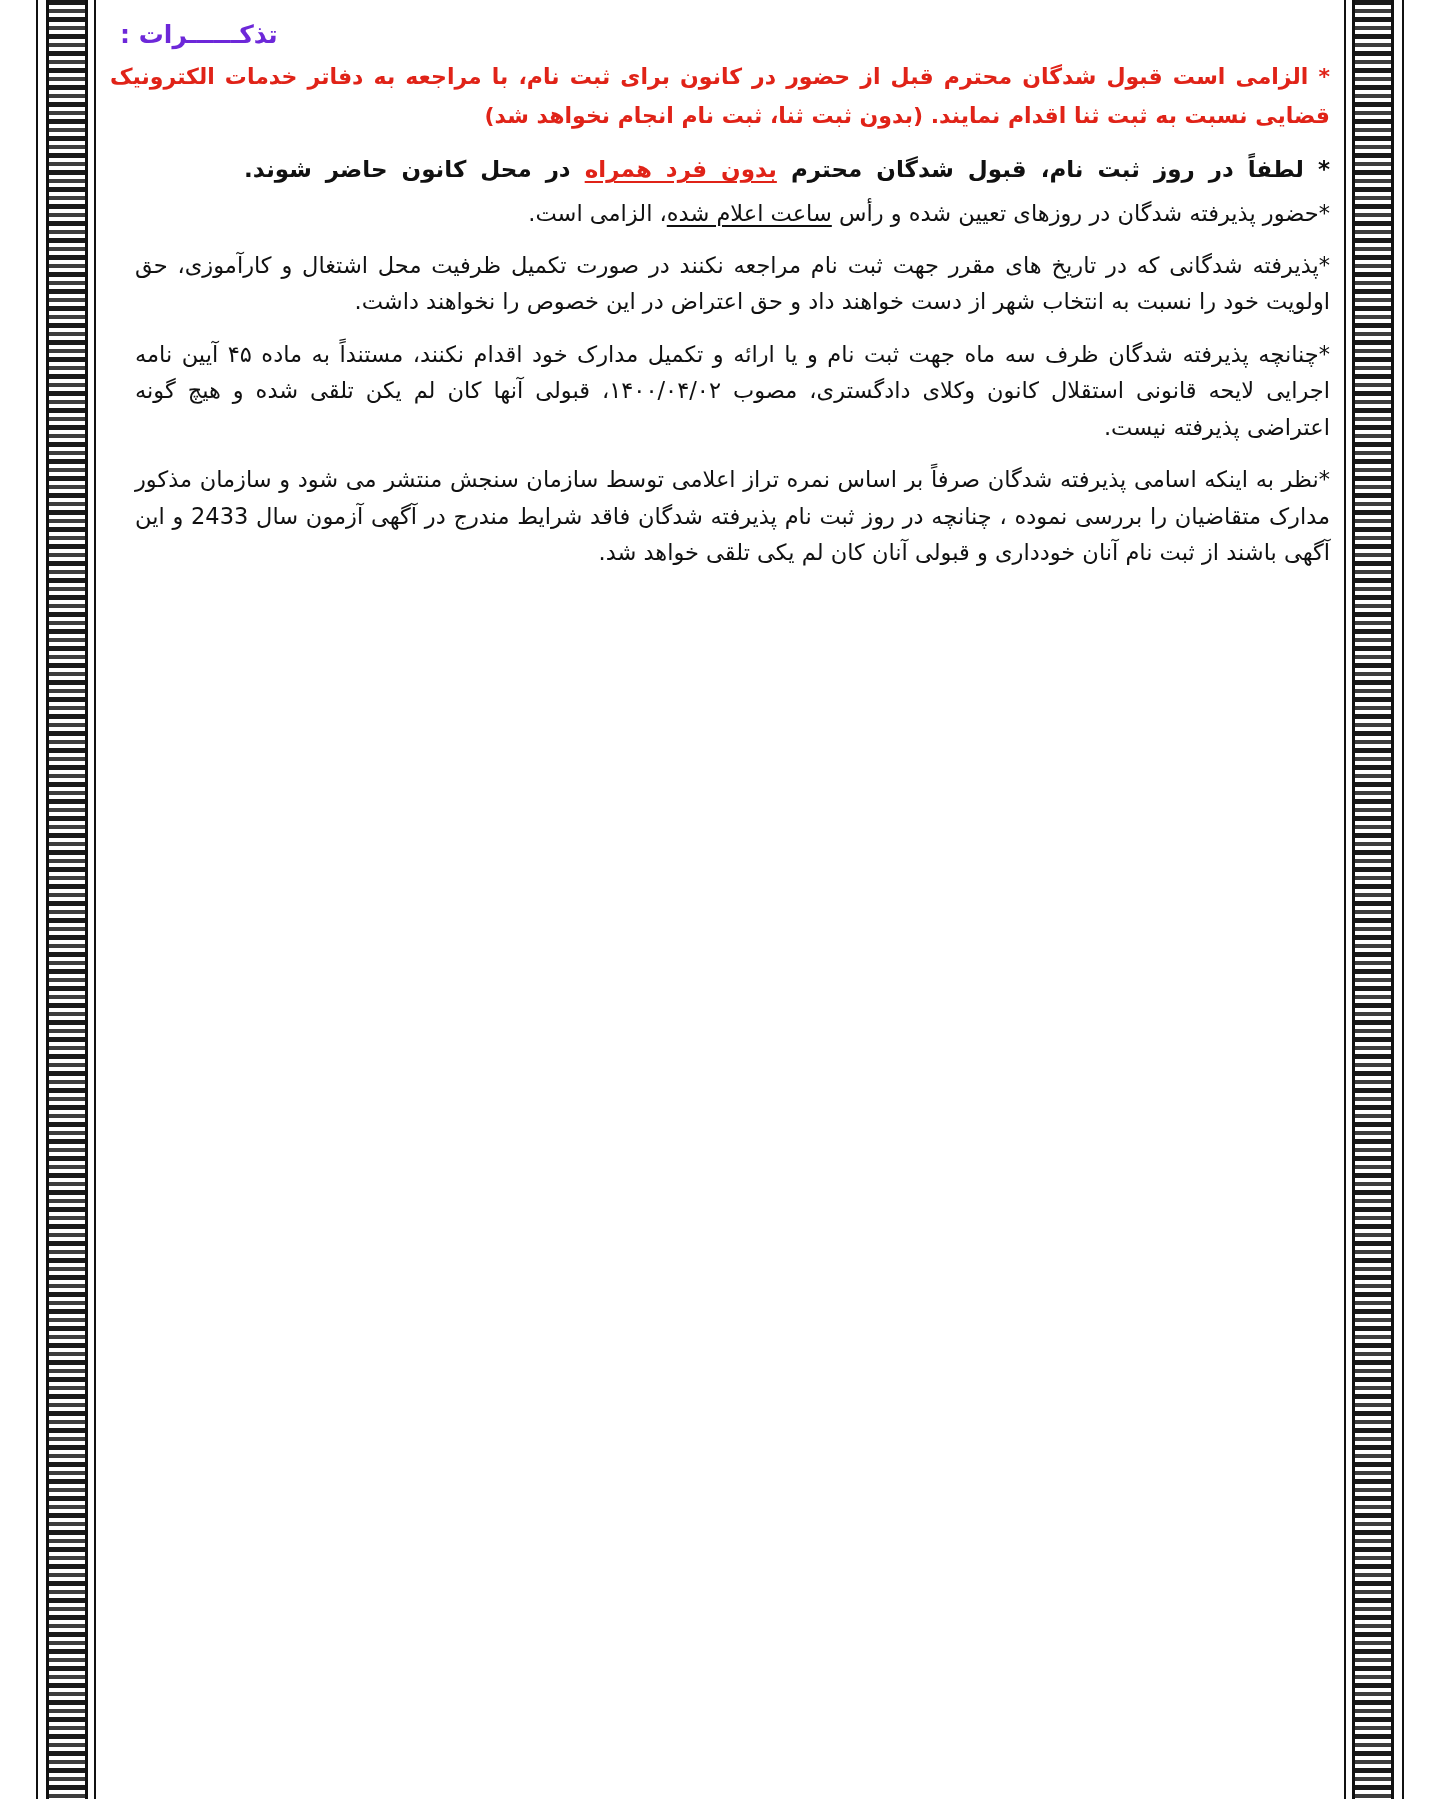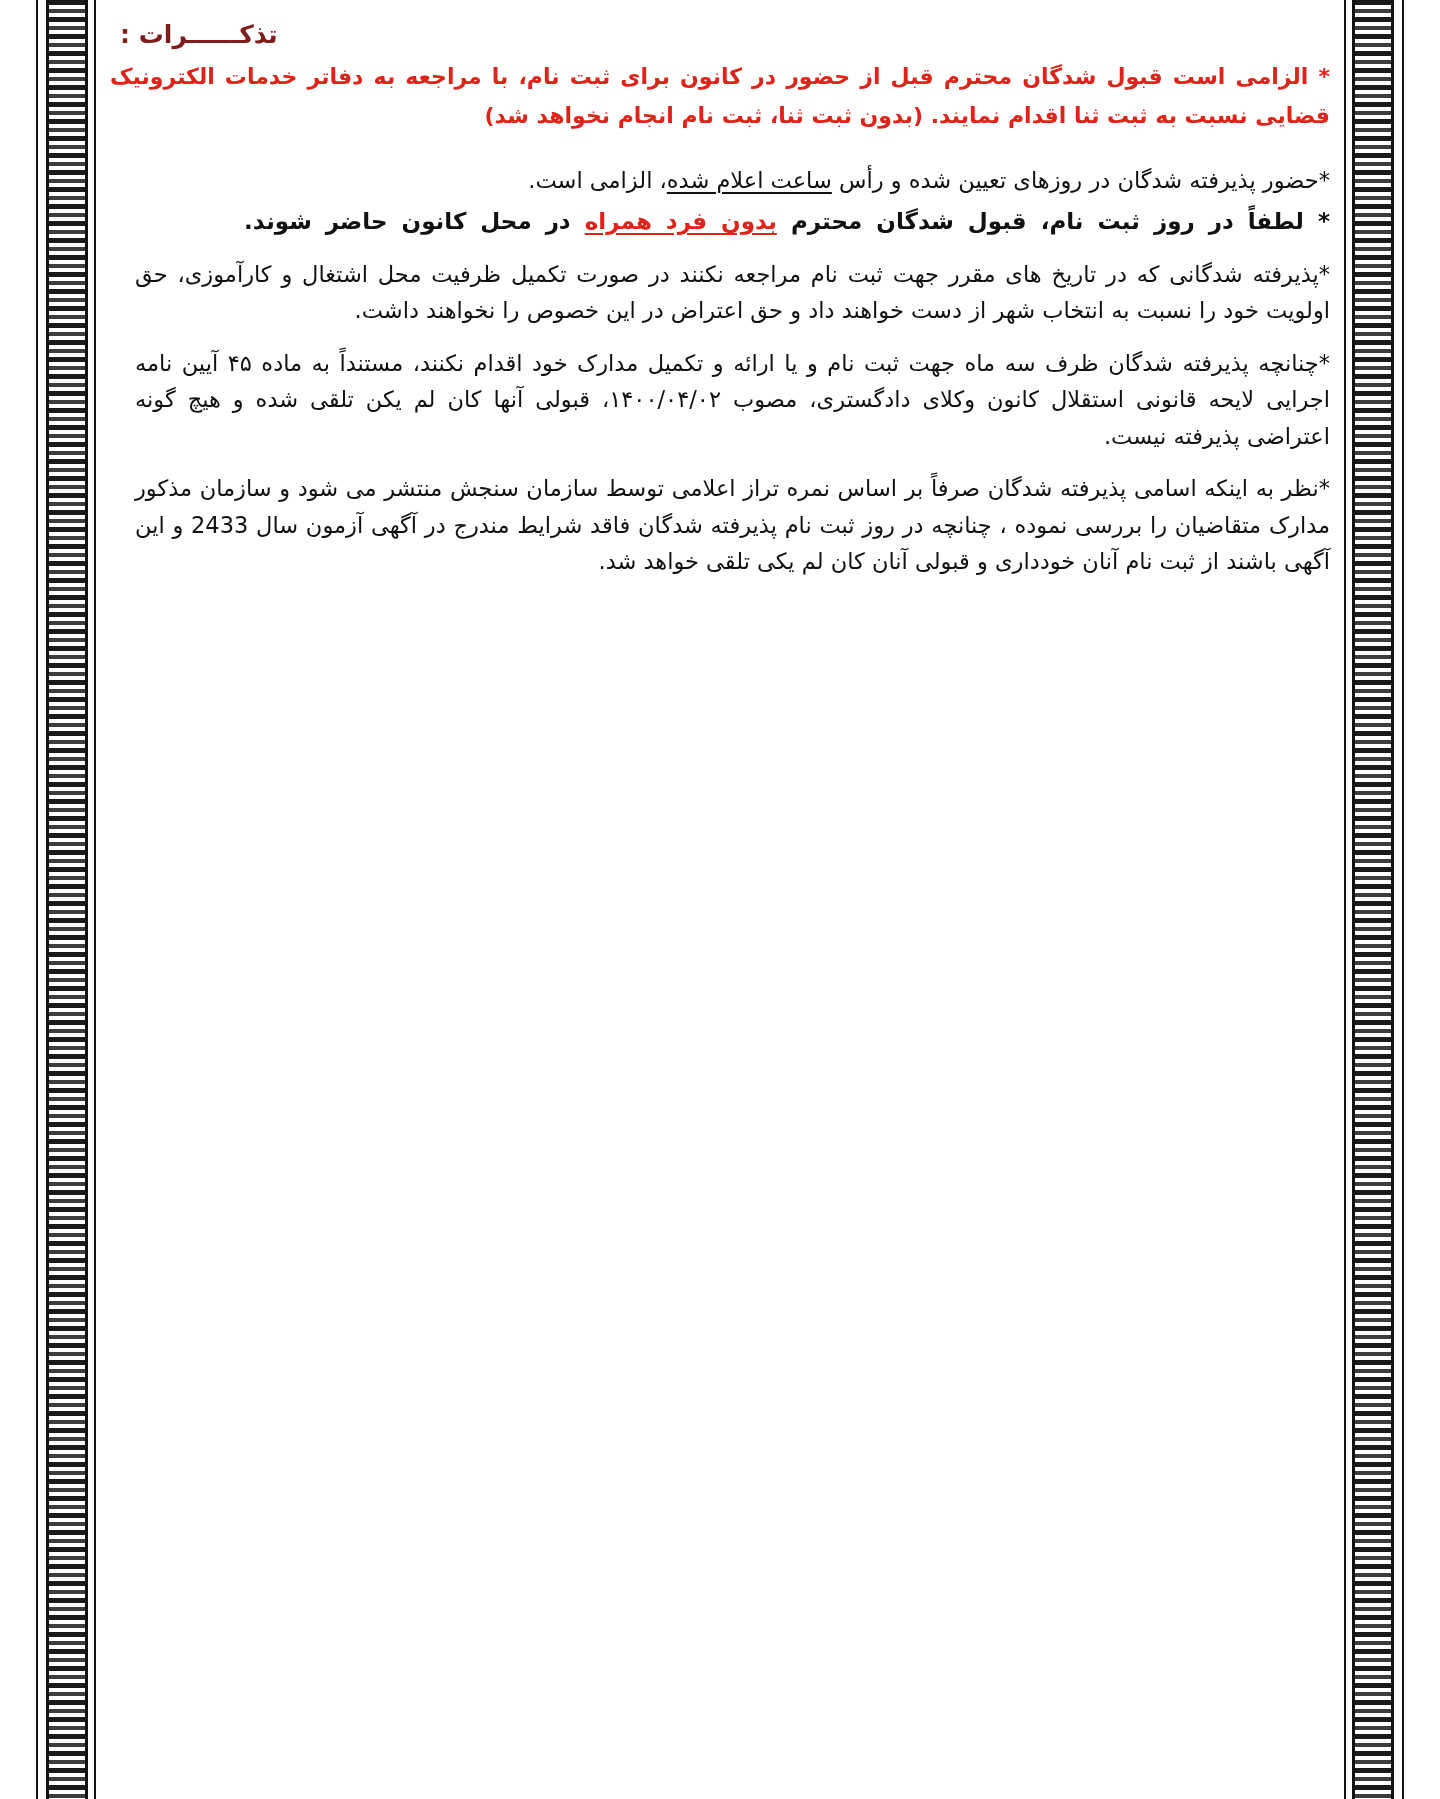--- a/index.html
+++ b/index.html
@@ -60,21 +60,21 @@
   
   .content {
     position: absolute;
     top: 0;
     right: 110px;
     left: 110px;
     padding-top: 14px;
   }
 
   .doc-title {
-    color: #7f1d1d;
+    color: #6d28d9;
     font-weight: bold;
     font-size: 25px;
     text-align: left;
     letter-spacing: 1px;
     padding: 6px 2px 8px 10px;
     direction: rtl;
   }
 
   p.para {
     margin: 0 0 4px 0;
@@ -84,21 +84,21 @@
     text-align: justify;
     text-justify: inter-word;
     direction: rtl;
   }
 
   p.red {
     color: #e02318;
     font-weight: bold;
     font-size: 22px;
     line-height: 1.78;
-    margin-bottom: 27px;
+    margin-bottom: 16px;
     text-align: justify;
   }
 
   p.spaced {
     font-weight: bold;
     font-size: 23px;
     letter-spacing: 0.5px;
     word-spacing: 6px;
     margin-bottom: 6px;
     text-align: justify;
@@ -132,29 +132,29 @@
   <div class="border-rule r-outer"></div>
   <div class="border-strip right"></div>
   <div class="border-rule r-inner"></div>
 
   <div class="content">
 
     <div class="doc-title">تذکــــــرات :</div>
 
     <p class="para red">* الزامی است قبول شدگان محترم قبل از حضور در کانون برای ثبت نام، با مراجعه به دفاتر خدمات الکترونیک قضایی نسبت به ثبت ثنا اقدام نمایند. (بدون ثبت ثنا، ثبت نام انجام نخواهد شد)</p>
 
-    <p class="para">
-      <span>*حضور پذیرفته شدگان در روزهای تعیین شده و رأس</span>
-      <span class="u-black">ساعت اعلام شده</span><span>، الزامی است.</span>
-    </p>
-
     <p class="para spaced">
       <span>* لطفاً در روز ثبت نام، قبول شدگان محترم</span>
       <span class="u-red nowrap">بدون فرد همراه</span>
       <span>در محل کانون حاضر شوند.</span>
+    </p>
+
+    <p class="para">
+      <span>*حضور پذیرفته شدگان در روزهای تعیین شده و رأس</span>
+      <span class="u-black">ساعت اعلام شده</span><span>، الزامی است.</span>
     </p>
 
 
     <p class="para gap">*پذیرفته شدگانی که در تاریخ های مقرر جهت ثبت نام مراجعه نکنند در صورت تکمیل ظرفیت محل اشتغال و کارآموزی، حق اولویت خود را نسبت به انتخاب شهر از دست خواهند داد و حق اعتراض در این خصوص را نخواهند داشت.</p>
 
     <p class="para gap">*چنانچه پذیرفته شدگان ظرف سه ماه جهت ثبت نام و یا ارائه و تکمیل مدارک خود اقدام نکنند، مستنداً به ماده ۴۵ آیین نامه اجرایی لایحه قانونی استقلال کانون وکلای دادگستری، مصوب ۱۴۰۰/۰۴/۰۲، قبولی آنها کان لم یکن تلقی شده و هیچ گونه اعتراضی پذیرفته نیست.</p>
 
     <p class="para gap">*نظر به اینکه اسامی پذیرفته شدگان صرفاً بر اساس نمره تراز اعلامی توسط سازمان سنجش منتشر می شود و سازمان مذکور مدارک متقاضیان را بررسی نموده ، چنانچه در روز ثبت نام پذیرفته شدگان فاقد شرایط مندرج در آگهی آزمون سال 2433 و این آگهی باشند از ثبت نام آنان خودداری و قبولی آنان کان لم یکی تلقی خواهد شد.</p>
 
 

